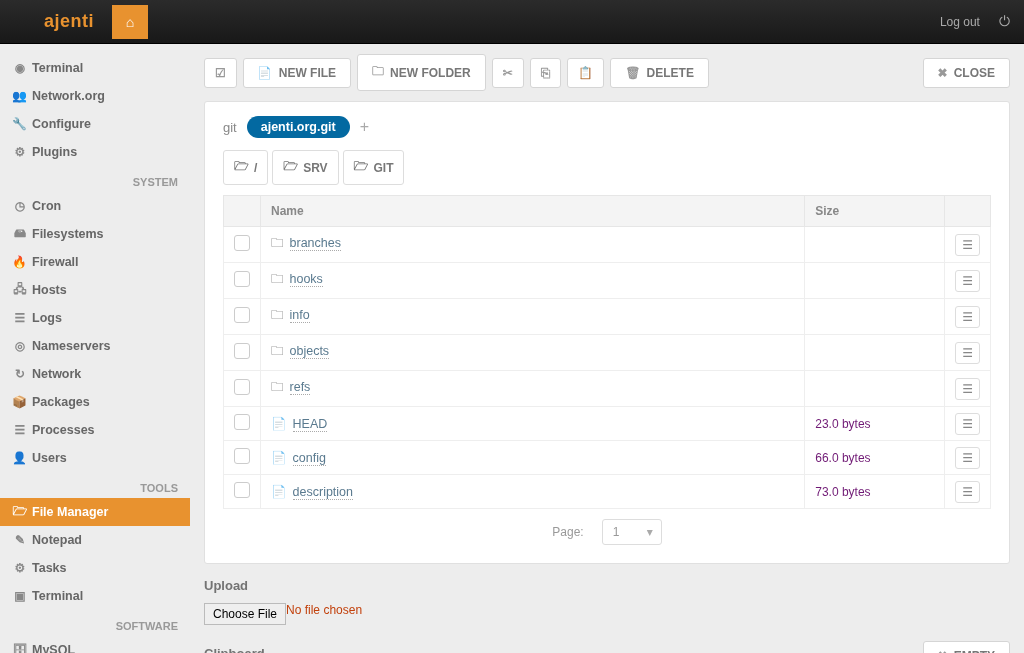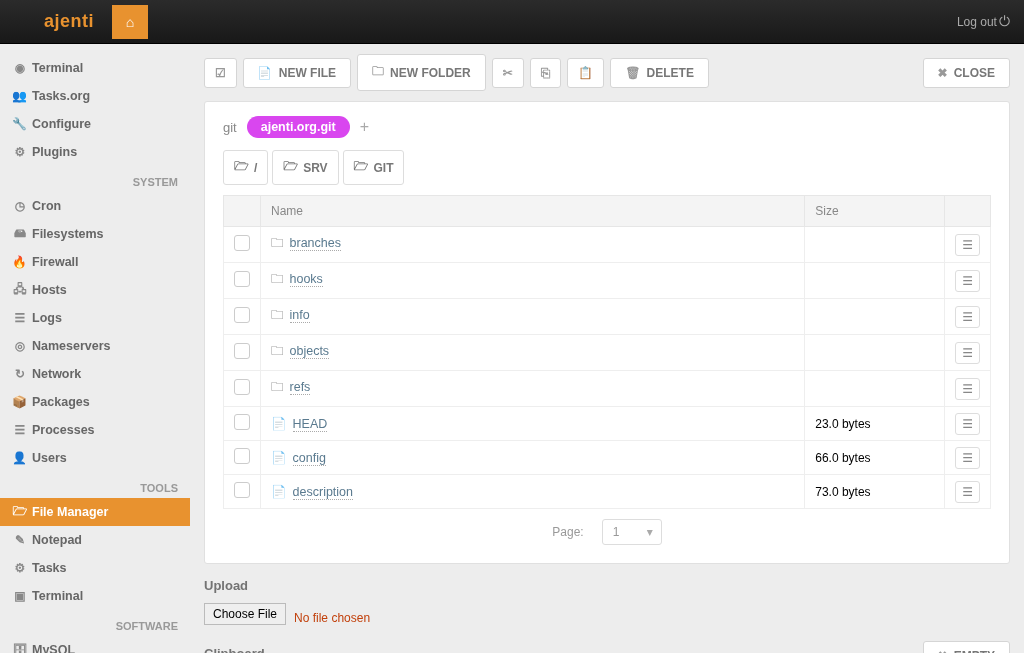--- a/index.html
+++ b/index.html
@@ -3,21 +3,21 @@
 <meta charset="utf-8">
 <style>
 * { margin: 0; padding: 0; box-sizing: border-box; font-family: "Helvetica Neue", Arial, sans-serif; }
 body { background: #ededed; font-size: 13px; color: #555; }
 
 
 .topbar { background: linear-gradient(#2b2b2b,#181818); height: 44px; display: flex; align-items: center; padding: 0 14px 0 0; border-bottom: 1px solid #000; }
 .topbar .brand { color: #e8922f; font-weight: bold; font-size: 18px; padding: 0 18px 0 44px; letter-spacing: 0.5px; }
 .topbar .home { width: 36px; height: 34px; background: #e8922f; display: flex; align-items: center; justify-content: center; color: #fff; font-size: 14px; }
 .topbar .spacer { flex: 1; }
-.topbar .logout { color: #aaa; font-size: 12px; margin-right: 2px; cursor: pointer; }
+.topbar .logout { color: #aaa; font-size: 12px; margin-right: 19px; cursor: pointer; }
 .topbar .power { color: #aaa; font-size: 14px; cursor: pointer; }
 
 .layout { display: flex; }
 
 
 .sidebar { width: 190px; background: #ededed; min-height: calc(100vh - 34px); padding-top: 10px; }
 .sidebar .cat { color: #999; font-size: 11px; font-weight: bold; padding: 10px 12px 4px 12px; text-align: right; }
 .sidebar .item { display: flex; align-items: center; padding: 7px 0 7px 32px; color: #666; font-weight: bold; font-size: 12.5px; cursor: pointer; position: relative; }
 .sidebar .item .ic { position: absolute; left: 12px; width: 16px; text-align: center; color: #888; font-size: 12px; }
 .sidebar .item.active { background: #e8922f; color: #fff; }
@@ -31,44 +31,44 @@
 .btn { background: #fff; border: 1px solid #d5d5d5; border-radius: 3px; padding: 7px 14px; font-size: 12px; font-weight: bold; color: #777; cursor: pointer; display: inline-flex; align-items: center; gap: 6px; }
 .btn .ic { color: #999; font-size: 12px; }
 .btn.iconsq { padding: 7px 10px; }
 .toolbar .grow { flex: 1; }
 
 
 .panel { background: #fff; border: 1px solid #e0e0e0; border-radius: 3px; padding: 14px 18px 18px 18px; margin-bottom: 14px; }
 
 .breadcrumb { display: flex; align-items: center; gap: 10px; margin-bottom: 12px; }
 .breadcrumb .bc-text { color: #888; font-size: 13px; }
-.breadcrumb .pill { background: #d946ef; color: #fff; border-radius: 12px; padding: 4px 14px; font-size: 12.5px; font-weight: bold; }
+.breadcrumb .pill { background: #0369a1; color: #fff; border-radius: 12px; padding: 4px 14px; font-size: 12.5px; font-weight: bold; }
 .breadcrumb .plus { color: #aaa; font-size: 16px; cursor: pointer; }
 
 .pathbar { display: flex; gap: 4px; margin-bottom: 10px; }
 .pathbtn { background: #fff; border: 1px solid #ddd; border-radius: 3px; padding: 6px 10px; font-size: 12px; color: #777; font-weight: bold; cursor: pointer; display: inline-flex; align-items: center; gap: 5px; }
 
 
 table.files { width: 100%; border-collapse: collapse; }
-table.files th { background: #f4f4f4; border: 1px solid #e6e6e6; text-align: left; padding: 8px 10px; font-size: 12px; color: #888; font-weight: normal; }
+table.files th { background: #f4f4f4; border: 1px solid #e6e6e6; text-align: left; padding: 8px 10px; font-size: 12px; color: #888; font-weight: bold; }
 table.files td { border: 1px solid #eee; padding: 7px 10px; font-size: 12.5px; color: #5a7a8f; }
-table.files td.sizecell { color: #000000; font-size: 12px; }
+table.files td.sizecell { color: #701a75; font-size: 12px; }
 table.files .chk { width: 36px; text-align: center; }
 table.files .act { width: 40px; text-align: center; }
 table.files .name a { color: #5a7a8f; text-decoration: none; border-bottom: 1px dotted #aaa; }
 .rowic { color: #555; margin-right: 6px; }
 .cbox { width: 16px; height: 16px; border: 1px solid #ccc; border-radius: 3px; display: inline-block; background: #fff; }
 .actbtn { border: 1px solid #ddd; border-radius: 3px; padding: 3px 6px; background: #fff; cursor: pointer; color: #888; font-size: 12px; }
 
 .pager { display: flex; justify-content: center; align-items: center; gap: 18px; margin-top: 10px; font-size: 12px; color: #999; }
 .pager .sel { border: 1px solid #ddd; background: #fff; padding: 5px 30px 5px 10px; border-radius: 3px; position: relative; min-width: 60px; }
 .pager .sel::after { content: "▾"; position: absolute; right: 8px; color: #aaa; }
 
 .section-h { color: #737373; font-size: 13px; font-weight: bold; margin: 6px 0 10px 0; }
-.upload-row { display: flex; align-items: flex-end; gap: 8px; }
+.upload-row { display: flex; align-items: flex-start; }
 .choose { border: 1px solid #bbb; background: #efefef; padding: 3px 8px; font-size: 12px; cursor: pointer; }
 .nofile { font-size: 12px; color: #c2410c; }
 
 .clip-row { display: flex; align-items: center; justify-content: space-between; }
 </style>
 </head>
 <body>
 
 <div class="topbar">
   <span class="brand">ajenti</span>
@@ -83,21 +83,21 @@
 <div class="layout">
 
   <div class="sidebar">
     <div id="sb-top">
         <div class="item">
           <span class="ic">◉</span>
           <span>Terminal</span>
         </div>
         <div class="item">
           <span class="ic">👥</span>
-          <span>Tasks.org</span>
+          <span>Network.org</span>
         </div>
         <div class="item">
           <span class="ic">🔧</span>
           <span>Configure</span>
         </div>
         <div class="item">
           <span class="ic">⚙</span>
           <span>Plugins</span>
         </div>
       </div>

